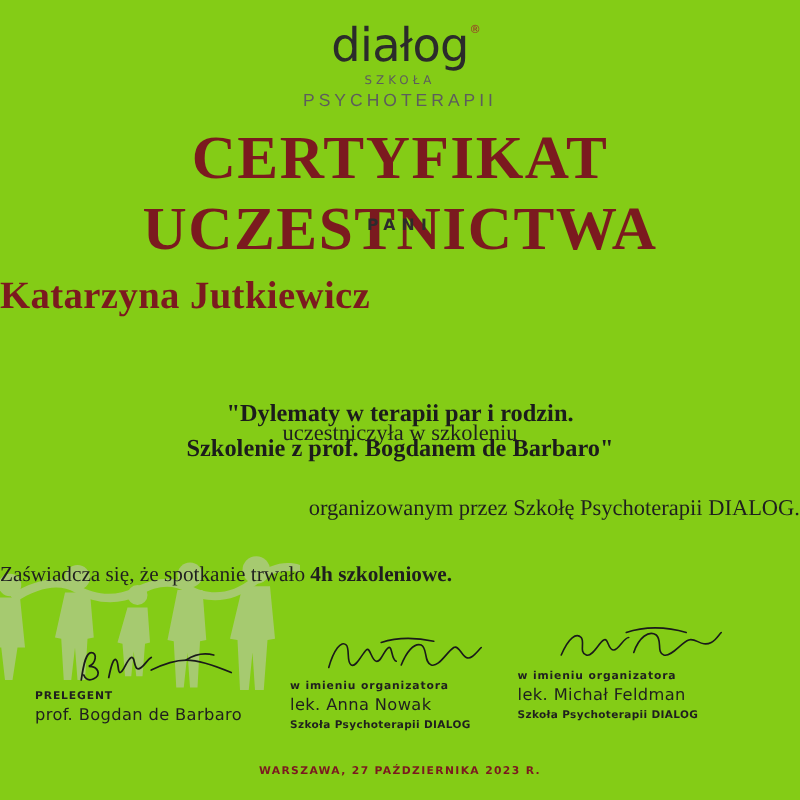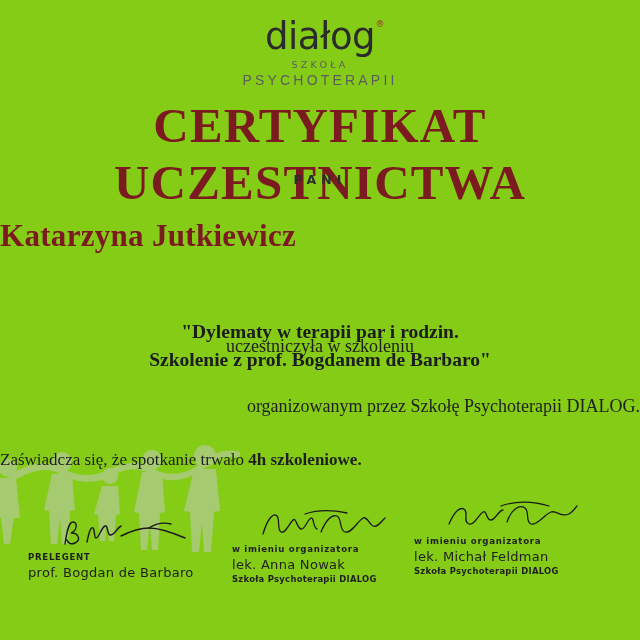--- a/index.html
+++ b/index.html
@@ -290,14 +290,15 @@
         <path d="M12 24 C 18 10, 24 6, 28 10 C 31 14, 26 22, 32 24 C 37 26, 42 14, 46 12 C 50 10, 49 20, 54 20 C 58 20, 62 10, 66 10"></path>
         <path d="M70 22 C 74 10, 82 4, 88 8 C 93 12, 88 22, 94 24 C 100 26, 108 14, 114 12 C 120 10, 124 18, 132 14 C 136 12, 138 8, 140 6"></path>
         <path d="M64 6 C 78 1, 96 1, 112 6"></path>
       </g>
     </svg>
     <div class="role">w imieniu organizatora</div>
     <div class="nm">lek. Michał Feldman</div>
     <div class="org">Szkoła Psychoterapii DIALOG</div>
   </div>
 
+  <div class="footer">WARSZAWA, 27 PAŹDZIERNIKA 2023 R.</div>
 
 </div>
 
 </body></html>

